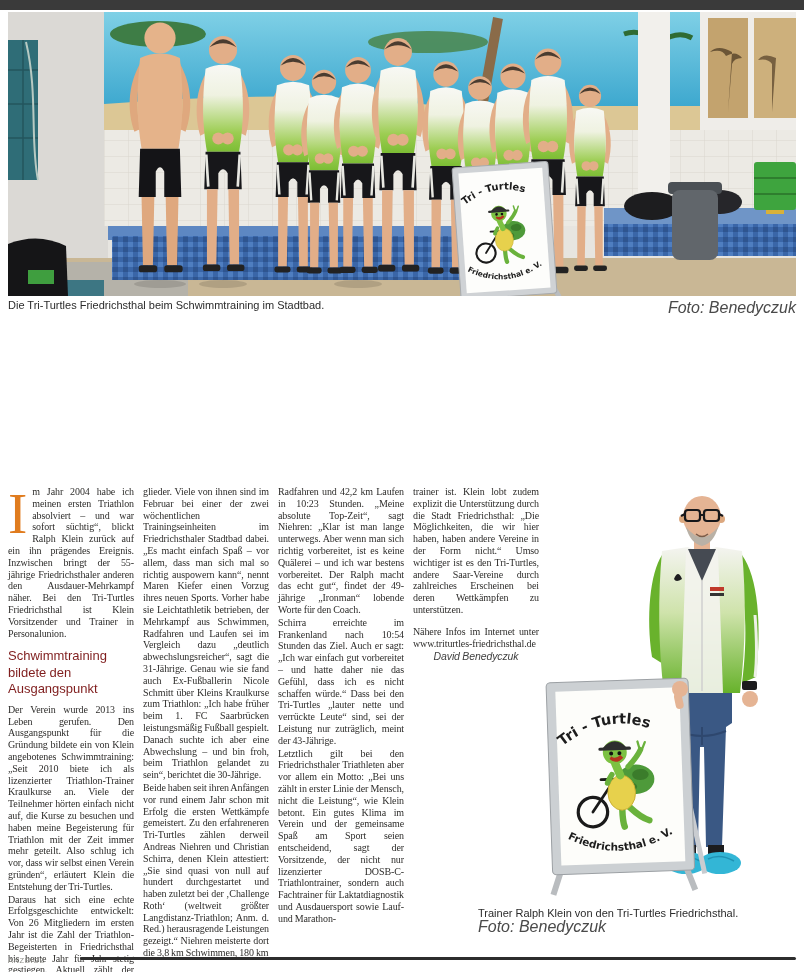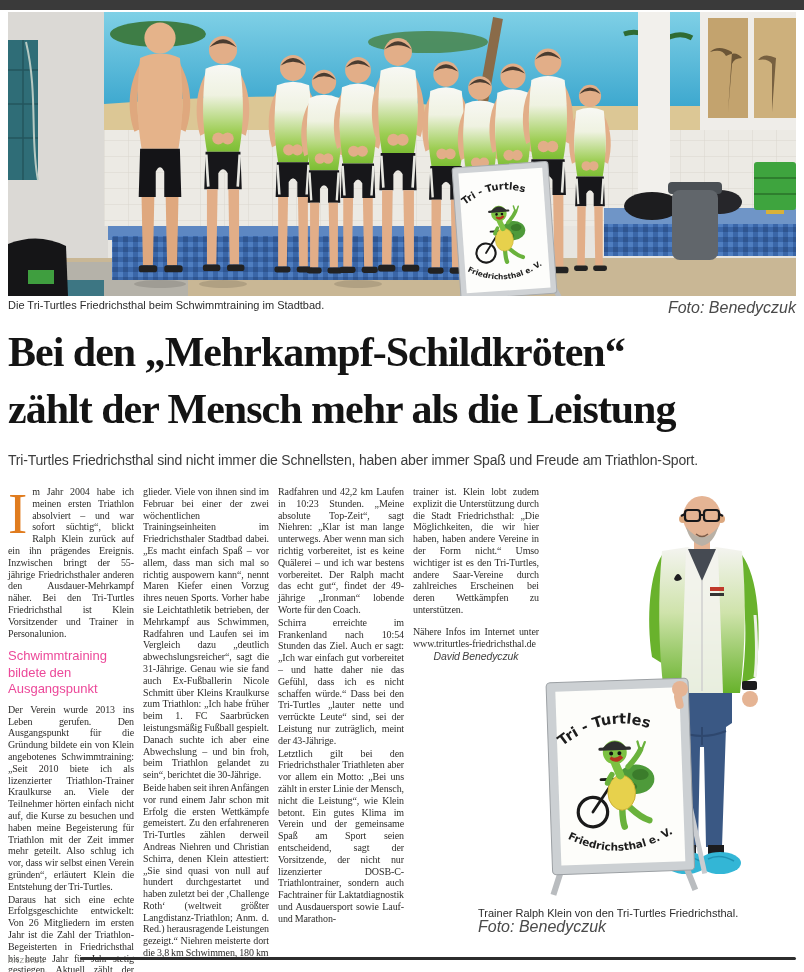--- a/index.html
+++ b/index.html
@@ -15,21 +15,21 @@
   .headline{position:absolute;left:8px;top:324px;width:790px;margin:0;
         font-family:"Liberation Serif",serif;font-weight:700;color:#141414;
         font-size:42px;line-height:57px;letter-spacing:-1px;}
   .deck{position:absolute;left:8px;top:452px;width:790px;margin:0;
         font-family:"Liberation Sans",sans-serif;font-size:14px;letter-spacing:-0.2px;color:#3c3c3c;}
   .columns{position:absolute;left:8px;top:486px;width:532px;display:flex;gap:9px;}
   .col{width:126px;font-size:10px;line-height:11.8px;text-align:justify;color:#2e2d2b;
         letter-spacing:-0.1px;word-spacing:-0.4px;hyphens:auto;-webkit-hyphens:auto;}
   .col p{margin:0 0 1px 0;}
   .col .subhead{font-family:"Liberation Sans",sans-serif;font-size:13px;line-height:16.5px;
-        font-weight:400;color:#ec4899;margin:9px 0 6px 0;text-align:left;letter-spacing:0;}
+        font-weight:400;color:#7f1d1d;margin:9px 0 6px 0;text-align:left;letter-spacing:0;}
   .dropcap{float:left;font-size:58px;line-height:49px;color:#E07C1F;
         padding:3px 5px 0 0;font-weight:400;}
   .infos{margin-top:10px !important;}
   .infos .url{font-weight:400;}
   .byline{text-align:center;font-family:"Liberation Sans",sans-serif;font-style:italic;
         font-size:10.5px;color:#3f3f3f;margin-top:2px !important;}
   .photo-trainer{position:absolute;left:540px;top:487px;width:258px;height:414px;}
   .caption-trainer{position:absolute;left:478px;top:906px;width:280px;text-align:left;
         font-family:"Liberation Sans",sans-serif;font-size:11px;line-height:14px;color:#2b2b2b;}
   .caption-trainer .credit{display:block;}
@@ -198,23 +198,21 @@
         </text>
       </g>
     </svg>
   </figure>
 
   <div class="caption-row">
     <span>Die Tri-Turtles Friedrichsthal beim Schwimmtraining im Stadtbad.</span>
     <span class="credit">Foto: Benedyczuk</span>
   </div>
 
-  <h1 class="headline"><span>Bei den „Mehrkampf-Schildkröten“</span><br><span>zählt der Mensch mehr als die Leistung</span></h1>
-
-  <p class="deck">Tri-Turtles Friedrichsthal sind nicht immer die Schnellsten, haben aber immer Spaß und Freude am Triathlon-Sport.</p>
+
 
   <div class="columns">
     <div class="col">
       <p><span class="dropcap">I</span><span>m Jahr 2004 habe ich meinen ersten Triathlon absolviert – und war sofort süchtig“, blickt Ralph Klein zurück auf ein ihn prägendes Ereignis. Inzwischen bringt der 55-jährige Friedrichsthaler anderen den Ausdauer-Mehrkampf näher. Bei den Tri-Turtles Friedrichsthal ist Klein Vorsitzender und Trainer in Personalunion.</span></p>
       <p class="subhead">Schwimmtraining bildete den Ausgangspunkt</p>
       <p>Der Verein wurde 2013 ins Leben gerufen. Den Ausgangspunkt für die Gründung bildete ein von Klein angebotenes Schwimmtraining: „Seit 2010 biete ich als lizenzierter Triathlon-Trainer Kraulkurse an. Viele der Teilnehmer hörten einfach nicht auf, die Kurse zu besuchen und haben meine Begeisterung für Triathlon mit der Zeit immer mehr geteilt. Also schlug ich vor, dass wir selbst einen Verein gründen“, erläutert Klein die Entstehung der Tri-Turtles.</p>
       <p>Daraus hat sich eine echte Erfolgsgeschichte entwickelt: Von 26 Mitgliedern im ersten Jahr ist die Zahl der Triathlon-Begeisterten in Friedrichsthal bis heute Jahr für Jahr stetig gestiegen. Aktuell zählt der Verein 56 Mit-</p>
     </div>
     <div class="col">
       <p>glieder. Viele von ihnen sind im Februar bei einer der zwei wöchentlichen Trainingseinheiten im Friedrichsthaler Stadtbad dabei. „Es macht einfach Spaß – vor allem, dass man sich mal so richtig auspowern kann“, nennt Maren Kiefer einen Vorzug ihres neuen Sports. Vorher habe sie Leichtathletik betrieben, der Mehrkampf aus Schwimmen, Radfahren und Laufen sei im Vergleich dazu „deutlich abwechslungsreicher“, sagt die 31-Jährige. Genau wie sie fand auch Ex-Fußballerin Nicole Schmitt über Kleins Kraulkurse zum Triathlon: „Ich habe früher beim 1. FC Saarbrücken leistungsmäßig Fußball gespielt. Danach suchte ich aber eine Abwechslung – und bin froh, beim Triathlon gelandet zu sein“, berichtet die 30-Jährige.</p>

